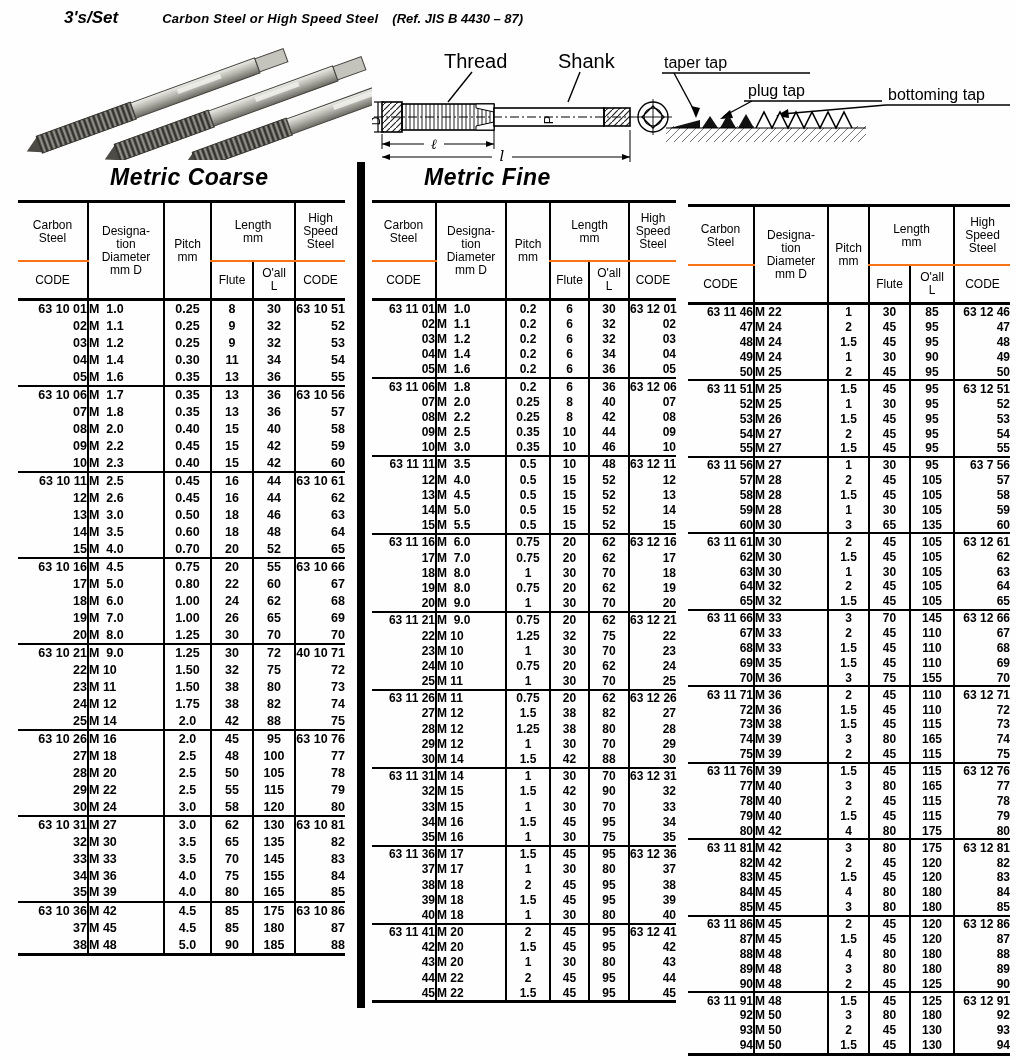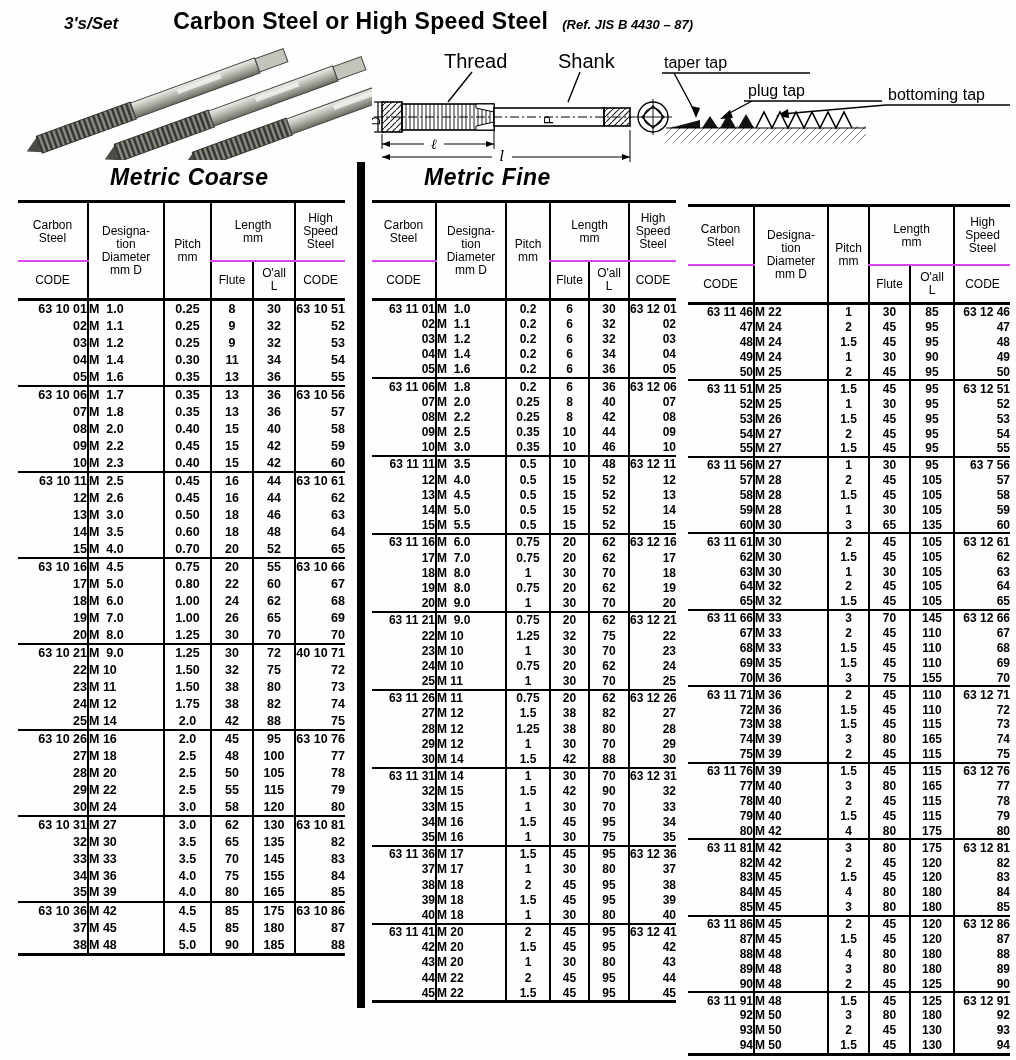--- a/index.html
+++ b/index.html
@@ -3,21 +3,21 @@
 <meta charset="utf-8">
 <style>
   html,body{margin:0;padding:0;background:#fff;}
   body{width:1016px;height:1060px;position:relative;font-family:"Liberation Sans",sans-serif;color:#000;}
   .page{position:absolute;inset:0;background:#fefefe;overflow:hidden;}
 
   
   .titlebar{position:absolute;left:38px;top:8px;width:970px;display:flex;align-items:baseline;white-space:nowrap;}
   .t-main{font-size:27px;font-weight:bold;font-style:italic;letter-spacing:.5px;}
   .t-set{font-size:17px;font-weight:bold;font-style:italic;margin-left:26px;}
-  .t-mat{font-size:23px;font-weight:bold;margin-left:55px;letter-spacing:.3px;}
+  .t-mat{font-size:13px;font-weight:bold;font-style:italic;margin-left:44px;letter-spacing:.3px;}
   .t-ref{font-size:13px;font-weight:bold;font-style:italic;margin-left:14px;}
 
   
   .photo{position:absolute;left:12px;top:40px;width:360px;height:120px;}
   .diagram{position:absolute;left:372px;top:50px;width:300px;height:112px;}
   .taptypes{position:absolute;left:660px;top:52px;width:352px;height:112px;}
 
   
   .sec-heading{position:absolute;font-size:23px;font-weight:bold;font-style:italic;letter-spacing:.5px;margin-left:32px;}
   .head-coarse{left:78px;top:164px;}
@@ -28,21 +28,21 @@
   table.cat{position:absolute;border-collapse:collapse;table-layout:fixed;border-top:3px solid #000;border-bottom:3px solid #000;}
   table.cat th,table.cat td{padding:0;margin:0;}
   table.cat th{font-weight:normal;font-size:12px;line-height:13px;text-align:center;vertical-align:middle;white-space:pre-line;}
   table.cat th,table.cat td{border-left:2px solid #000;}
   table.cat tr th:first-child,table.cat tr td:first-child{border-left:none;}
   th.hcs,th.hhss{font-weight:bold;font-size:13px;text-align:left;padding-left:9px;}
   th.hcode{text-align:left;padding-left:9px;font-size:12.5px;}
   th.hcode2{font-size:12.5px;}
   tr.h1 th{height:57px;}
   tr.h2 th{height:36px;border-bottom:3px solid #000;}
-  th.hcs,th.hlen,th.hhss{border-bottom:2px solid #d946ef;}
+  th.hcs,th.hlen,th.hhss{border-bottom:2px solid #f97316;}
   th.hdes,th.hpitch{border-bottom:3px solid #000;}
   table.cat td{font-weight:bold;vertical-align:middle;}
   tr.grp td{border-top:2px solid #000;}
   td.c0{text-align:right;padding-right:9px;white-space:pre;}
   td.c1{text-align:left;padding-left:11px;white-space:pre;}
   td.c2{text-align:center;}
   td.c3{text-align:center;}
   td.c4{text-align:center;}
   td.c5{text-align:right;padding-right:8px;white-space:pre;}
 

